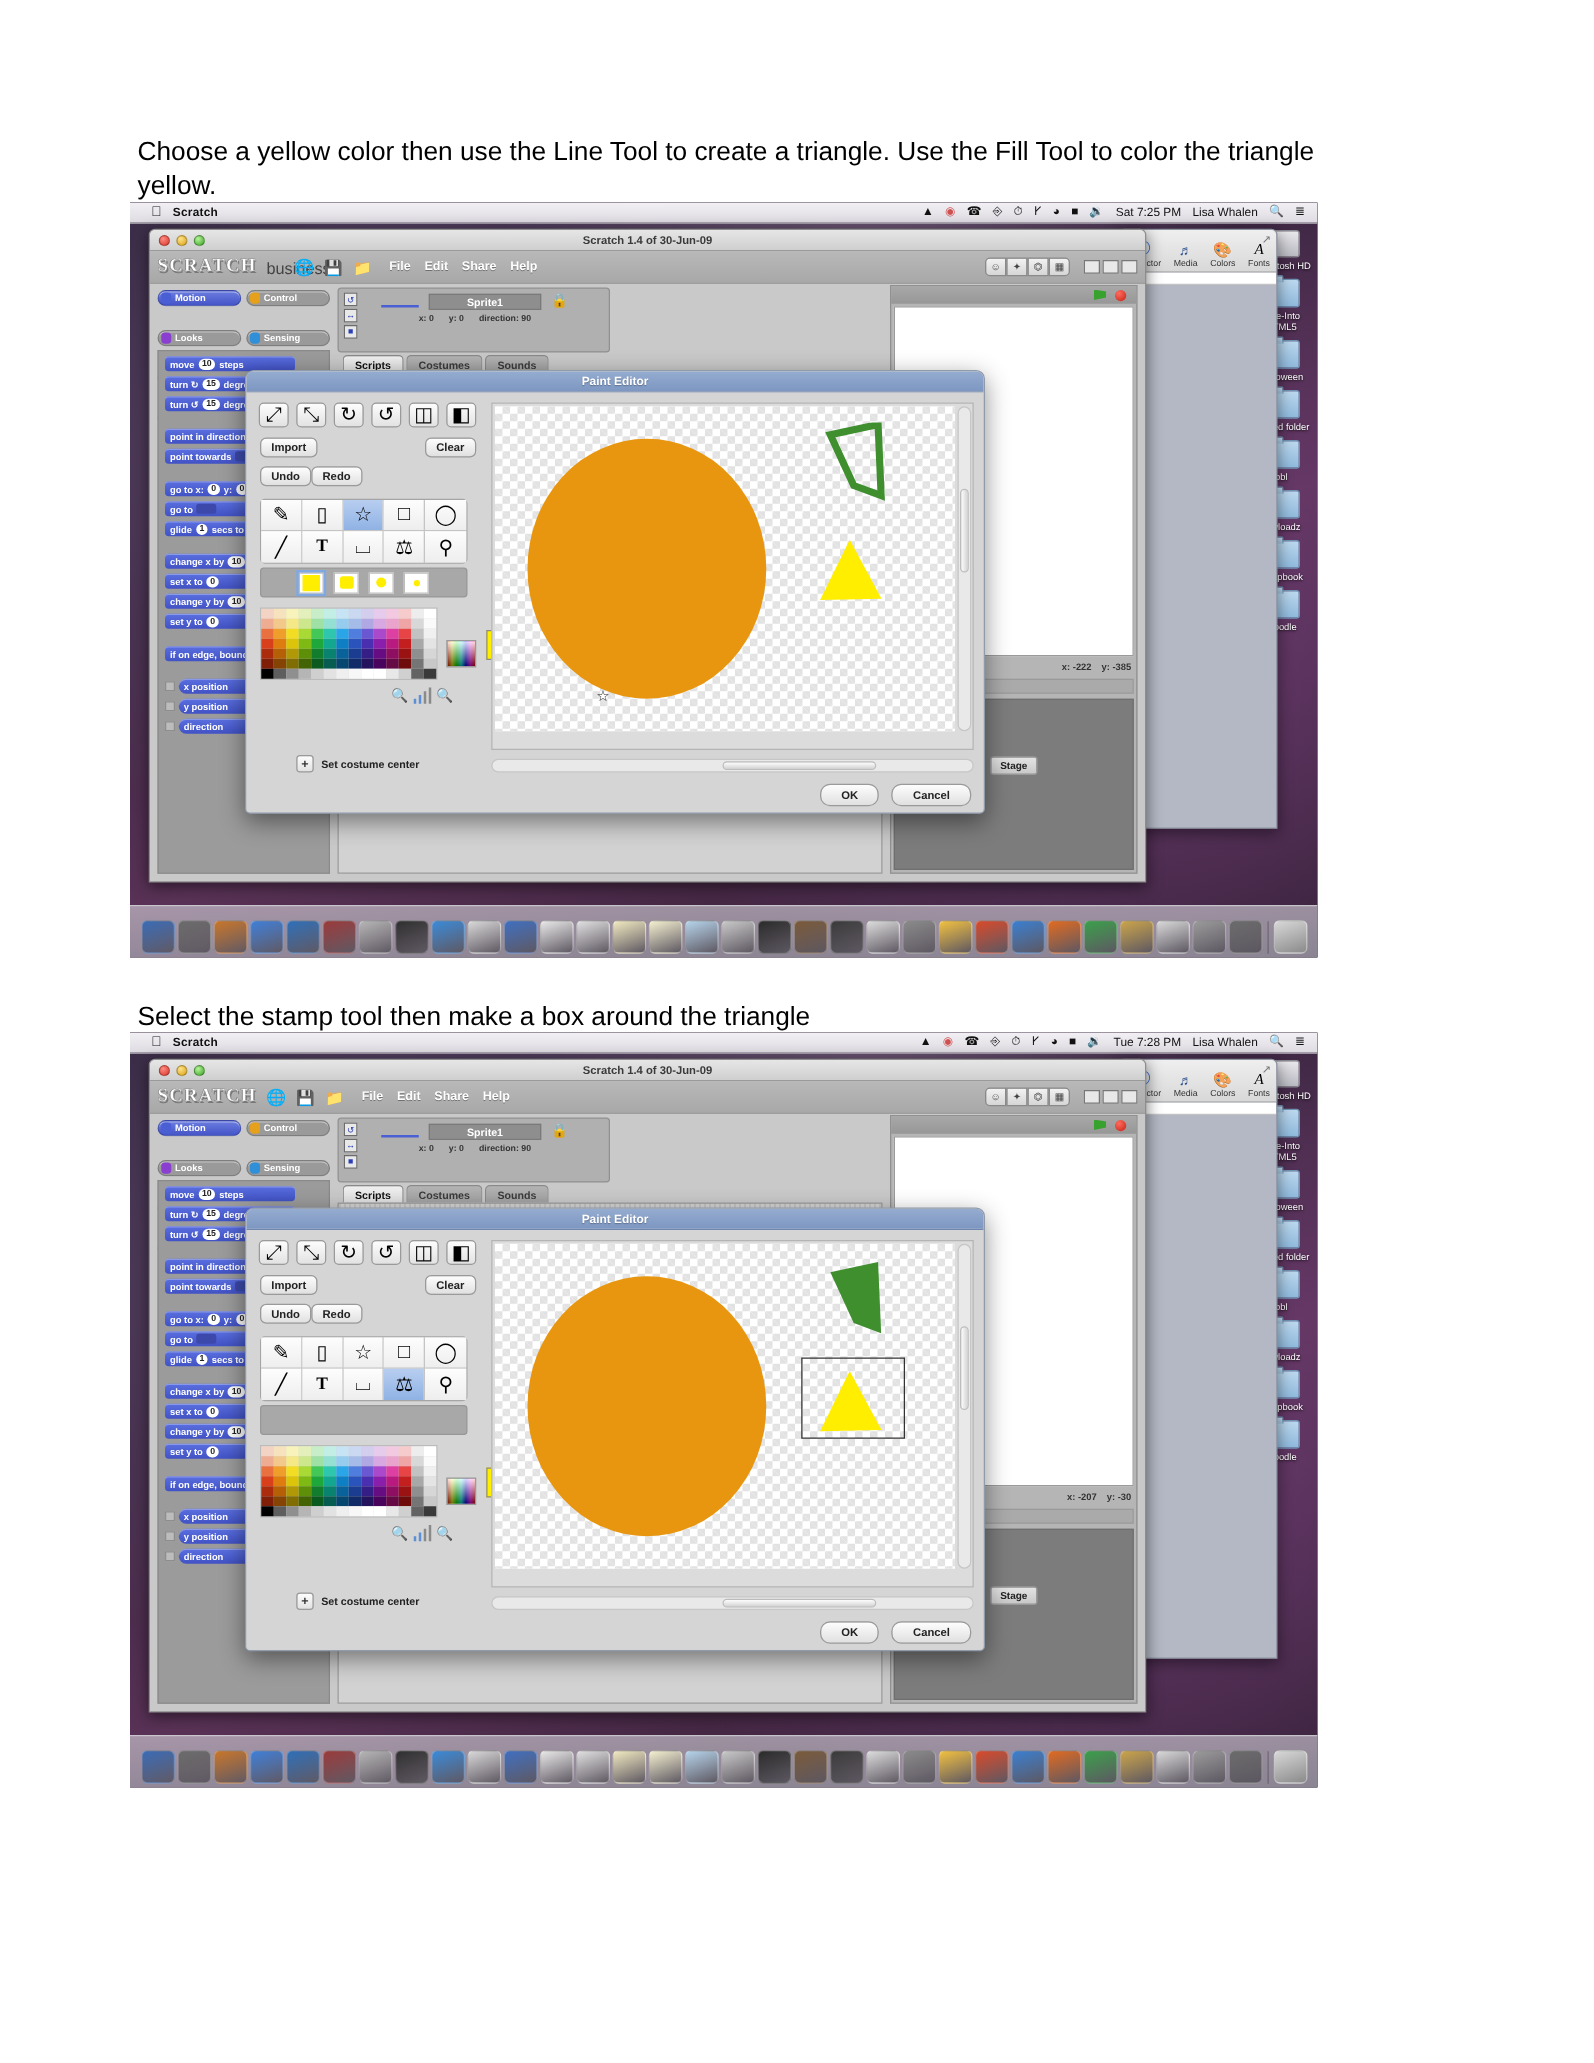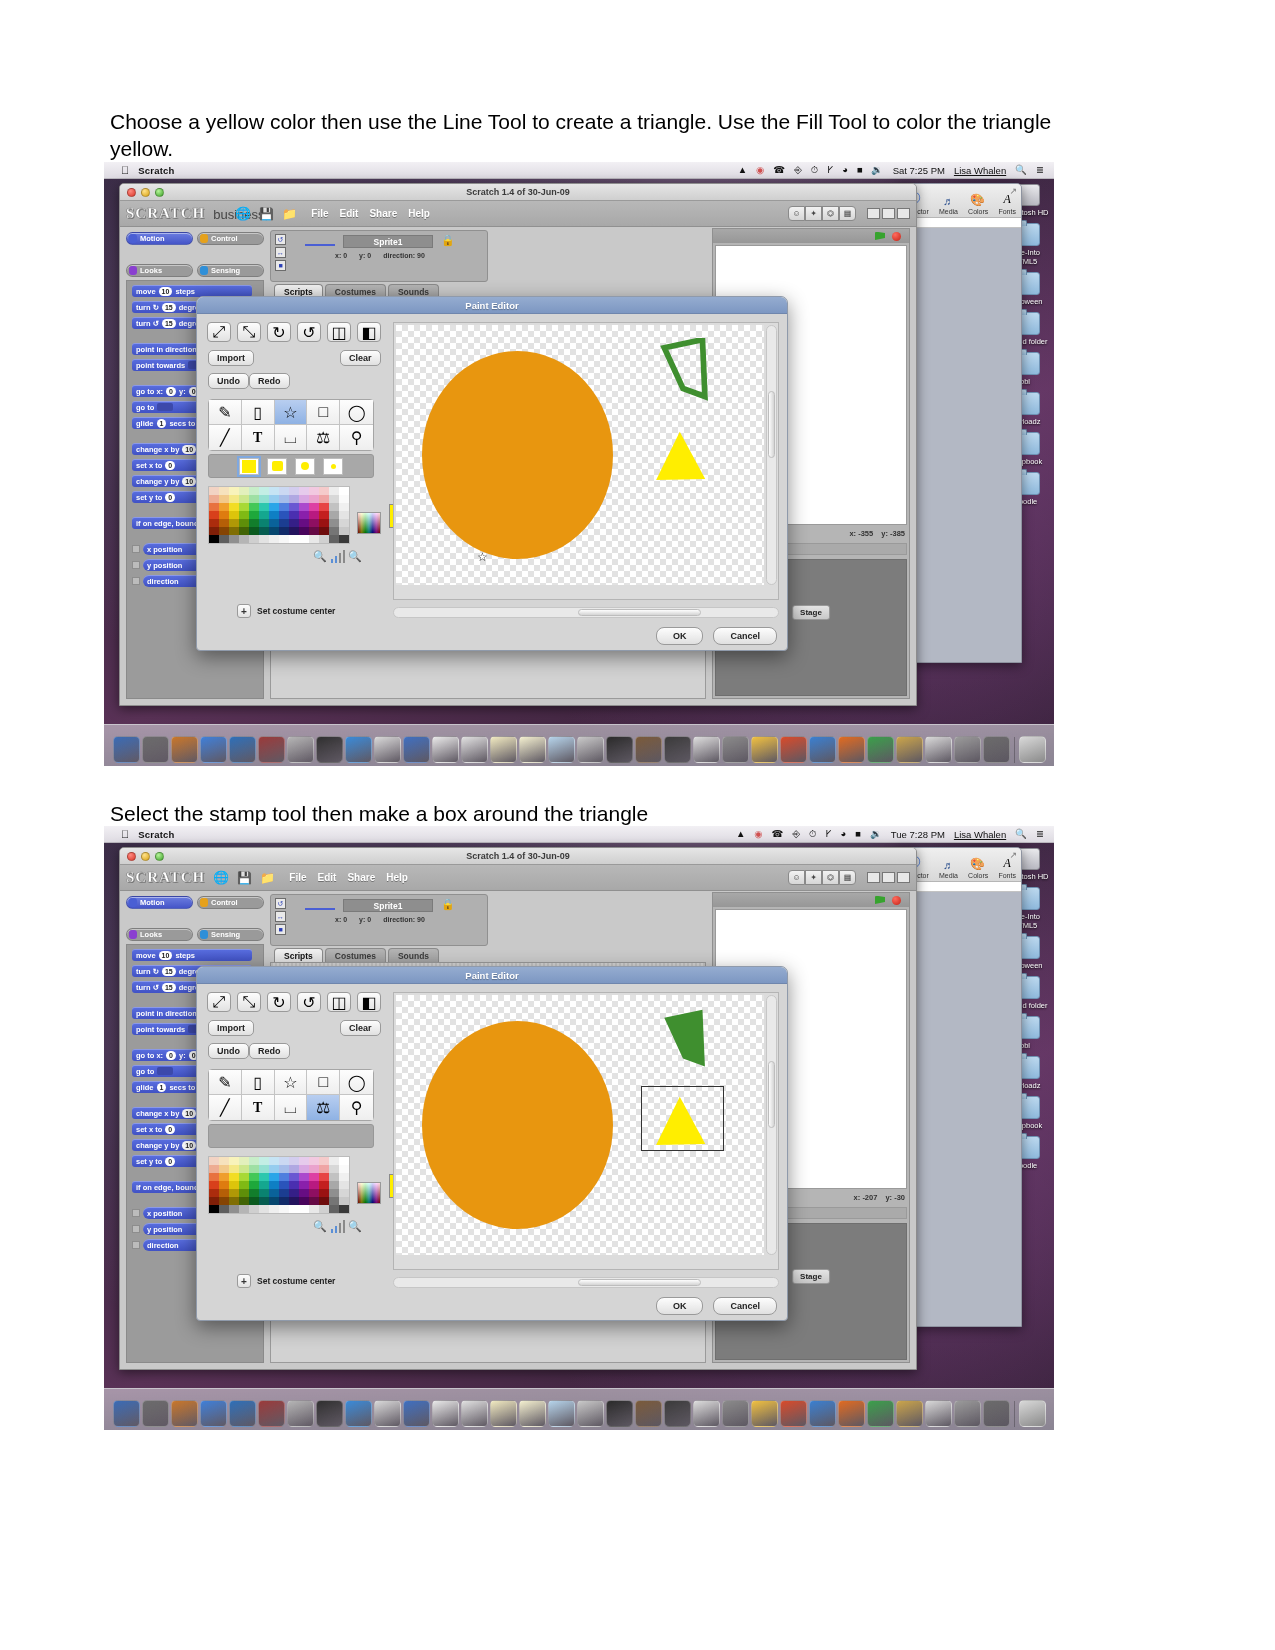--- a/index.html
+++ b/index.html
@@ -51,21 +51,21 @@
     border-bottom:1px solid #b9b6bd;
     display:flex; align-items:center;
     font-size:9.5px; color:#111;
     padding:0 6px;
   }
   .menubar .apple { font-size:11px; margin:0 9px 0 11px; line-height:1; }
   .menubar .appname { font-weight:bold; font-size:9.5px; letter-spacing:.2px; }
   .menubar .right { margin-left:auto; display:flex; align-items:center; gap:9px; padding-right:4px;}
   .menubar .right .mi { font-size:9.5px; line-height:1; display:inline-flex; align-items:center;}
   .menubar .clock { font-size:9.5px; }
-  .menubar .user { font-size:9.5px;text-decoration:underline; }
+  .menubar .user { font-size:9.5px; }
 
   
   .scratchwin {
     position:absolute;
     left:15px; top:21px; width:798px; height:523px;
     background:#c9c9c9;
     border:1px solid #8d8d8d;
     border-radius:5px 5px 0 0;
     box-shadow:0 3px 12px rgba(0,0,0,.5);
     overflow:hidden;
@@ -139,21 +139,21 @@
     position:absolute; left:6px; top:96px; width:138px; bottom:6px;
     background:#9b9b9b; border:1px solid #8a8a8a; overflow:hidden;
   }
   .blk {
     margin:4px 0 0 5px; height:12px;
     background:linear-gradient(#5a6fe0,#4152c4);
     border-radius:3px;
     font-size:7.5px; color:#fff; font-weight:bold;
     display:flex; align-items:center; padding:0 4px; gap:3px;
     box-shadow:inset 0 1px 0 rgba(255,255,255,.3);
-    width:120px; white-space:nowrap; overflow:hidden;
+    width:104px; white-space:nowrap; overflow:hidden;
   }
   .blk .val { background:#fff; color:#222; border-radius:6px; padding:0 3px; font-size:7px; line-height:9px; }
   .blk .drop { background:#3c49ab; border-radius:2px; width:16px; height:8px; }
   .blk.spacer{ background:none; box-shadow:none; height:6px;}
   .blk.reporter{ border-radius:7px; }
   .chk { width:8px; height:8px; background:#bcbcbc; border:1px solid #8d8d8d; margin-right:3px;}
 
   
   .sprite-pane {
     position:absolute; left:150px; top:46px; width:218px; height:52px;
@@ -672,21 +672,21 @@
 
     <div class="scriptarea"></div>
 
     <div class="stagepanel">
       <div class="stage-ctrl">
         <span class="flag"></span>
         <span class="stopbtn"></span>
       </div>
       <div class="stage-white"></div>
       <div class="stage-coords">
-        <span><span>x:</span> <span>-355</span></span>
+        <span><span>x:</span> <span>-222</span></span>
         <span><span>y:</span> <span>-385</span></span>
       </div>
       <div class="stage-strip"></div>
       <div class="sprite-list"></div>
       <div class="stage-tag">Stage</div>
     </div>
   </div>
 
   <div class="painter">
     <div class="painter-title">Paint Editor</div>

